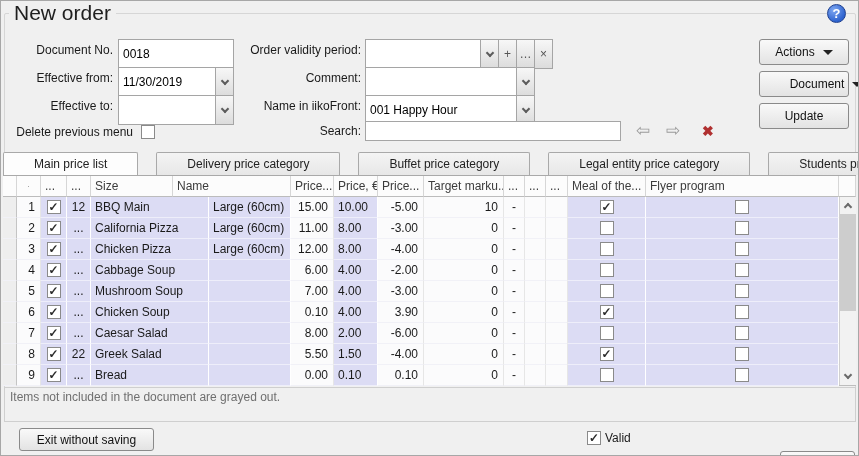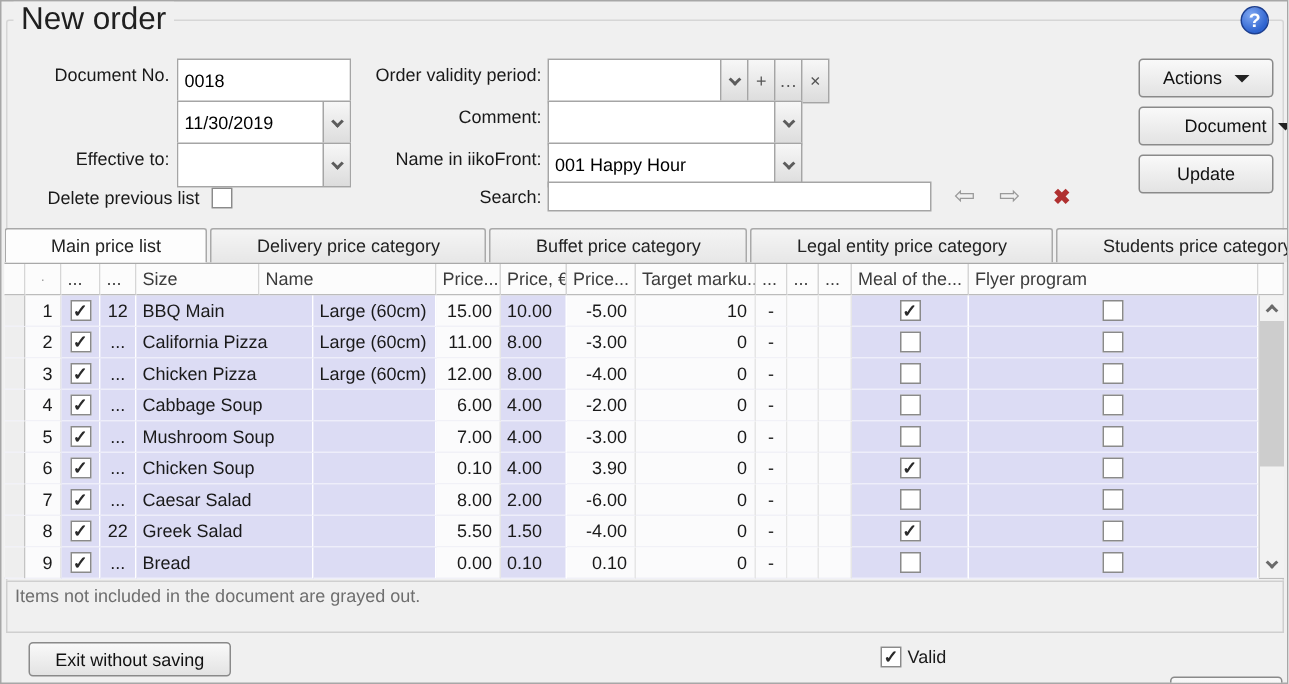--- a/index.html
+++ b/index.html
@@ -35,21 +35,21 @@
     background:linear-gradient(#f9f9f9,#e3e3e3); font-family:"Liberation Sans",sans-serif;
     font-size:12px; color:#111; cursor:pointer; display:flex; align-items:center;
     justify-content:center; gap:8px; }
   .tri-down { width:0; height:0; border-left:5px solid transparent; border-right:5px solid transparent;
     border-top:5px solid #222; }
   .nav-arrow { position:absolute; font-size:17px; color:#9a9a9a; line-height:20px; cursor:pointer; }
   .red-x { position:absolute; font-size:14px; font-weight:bold; color:#b03030; line-height:20px; cursor:pointer; }
   
   .tabs { position:absolute; left:2px; top:151px; height:23px; display:flex; z-index:2; }
   .tab { height:23px; line-height:22px; padding:0 30px; border:1px solid #a9a9a9;
-    border-bottom:none; border-radius:2px 2px 0 0; margin-right:2px; cursor:pointer;
+    border-bottom:none; border-radius:2px 2px 0 0; margin-right:18px; cursor:pointer;
     background:linear-gradient(#f4f4f4,#e7e7e7); color:#222; white-space:nowrap; }
   .tab.active { background:#fdfdfd; position:relative; z-index:3; }
   
   .grid { position:absolute; left:2px; top:174px; width:853px; height:211px;
     border-top:1px solid #a9a9a9; border-bottom:1px solid #bdbdbd; background:#fff; }
   .g-row { display:flex; height:21px; }
   .g-cell { height:21px; line-height:20px; overflow:hidden; white-space:nowrap;
     border-right:1px solid #e6e6e6; border-bottom:1px solid #f1f1f7;
     padding:0 4px; background:#fbfbfc; }
   .g-cell.lav { background:#dcdcf4; border-right:1px solid #fff; border-bottom:1px solid #eeeefa; }
@@ -81,36 +81,37 @@
 
   <div class="groupbox"></div>
   <div class="page-title">New order</div>
   <div class="help-badge">?</div>
 
   <div class="f-label" style="left:8px; top:38px; width:104px;">Document No.</div>
   <div class="tbox" style="left:117px; top:38px; width:116px;">
     <input value="0018" style="">
   </div>
 
+  <div class="f-label" style="left:8px; top:66px; width:104px;">Effective from:</div>
   <div class="tbox" style="left:117px; top:66px; width:116px;">
     <input value="11/30/2019" style="">
     <span class="combo-btn">
         <span class="chev"></span>
       </span>
   </div>
 
   <div class="f-label" style="left:8px; top:94px; width:104px;">Effective to:</div>
   <div class="tbox" style="left:117px; top:94px; width:116px;">
     <input value="" style="">
     <span class="combo-btn">
         <span class="chev"></span>
       </span>
   </div>
 
-  <div class="f-label" style="left:4px; top:121px; width:128px; height:20px; line-height:20px;">Delete previous list</div>
+  <div class="f-label" style="left:4px; top:121px; width:128px; height:20px; line-height:20px;">Delete previous menu</div>
   <span class="cb" style="position:absolute; left:140px; top:124px;"></span>
 
   <div class="f-label" style="left:240px; top:38px; width:120px;">Order validity period:</div>
   <div class="tbox" style="left:364px; top:38px; width:188px;">
     <input value="" style="">
     <span class="combo-btn">
         <span class="chev"></span>
       </span>
     <span class="combo-btn">+</span>
     <span class="combo-btn">…</span>

